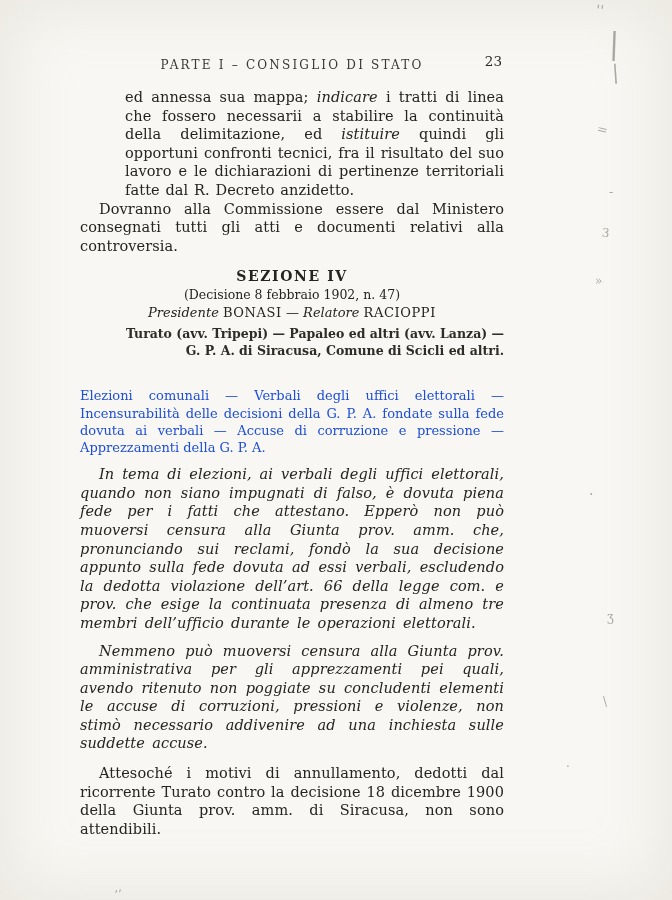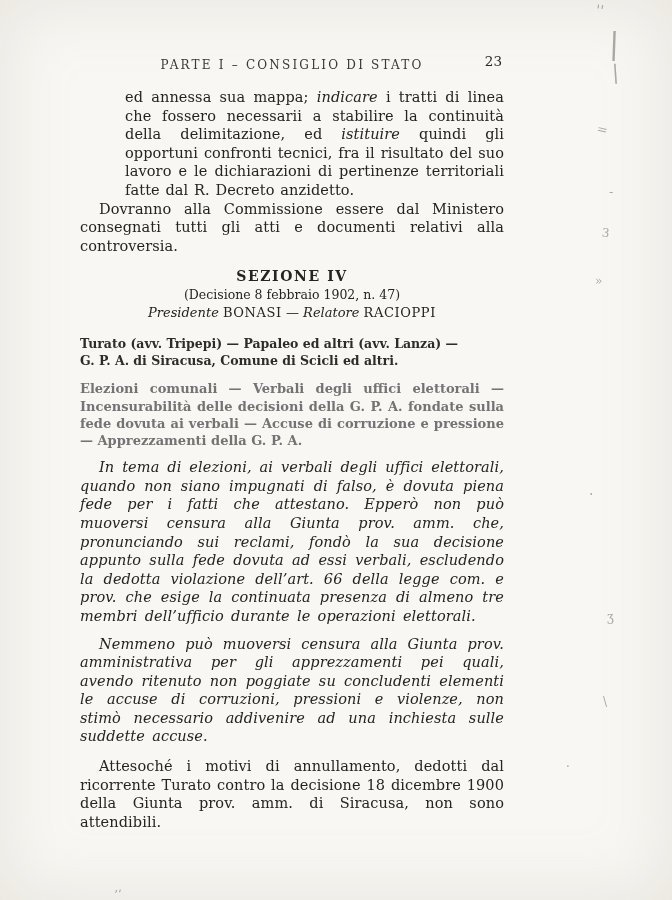--- a/index.html
+++ b/index.html
@@ -63,34 +63,34 @@
     text-align:center;
     font-size:12.5px;
   }
   .byline{
     margin-top:3px;
     text-align:center;
     font-size:13px;
   }
   .byline .name{letter-spacing:.6px;}
   .parties{
-    margin-top:16px;
-    text-align:left;
+    margin-top:6px;
+    text-align:right;
     font-size:12.5px;
     line-height:16.5px;
     font-weight:bold;
     color:#2e2c26;
   }
   .headnote{
-    margin-top:11px;
-    font-weight:bold;
+    margin-top:28px;
+    font-weight:normal;
     font-size:13px;
     line-height:17.2px;
     text-align:justify;
-    color:#737373;
+    color:#1d4ed8;
   }
   .summary{
     margin-top:9px;
     font-style:italic;
     word-spacing:2.5px;
   }
   .closing{
     margin-top:11px;
   }
   .artifact{

